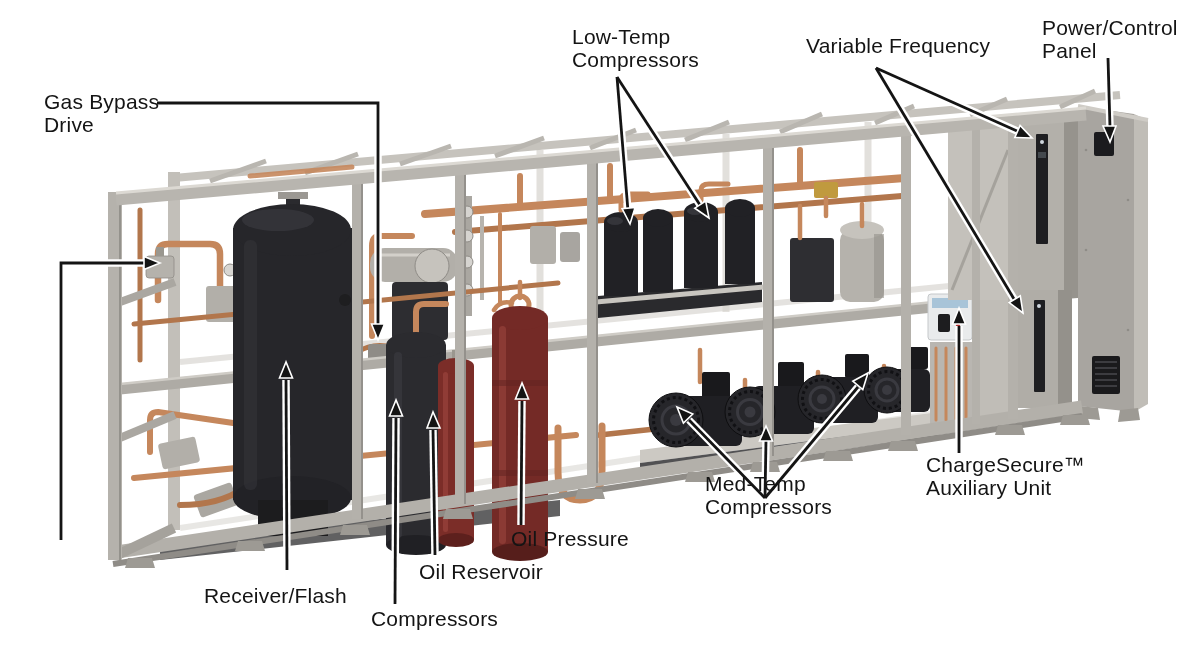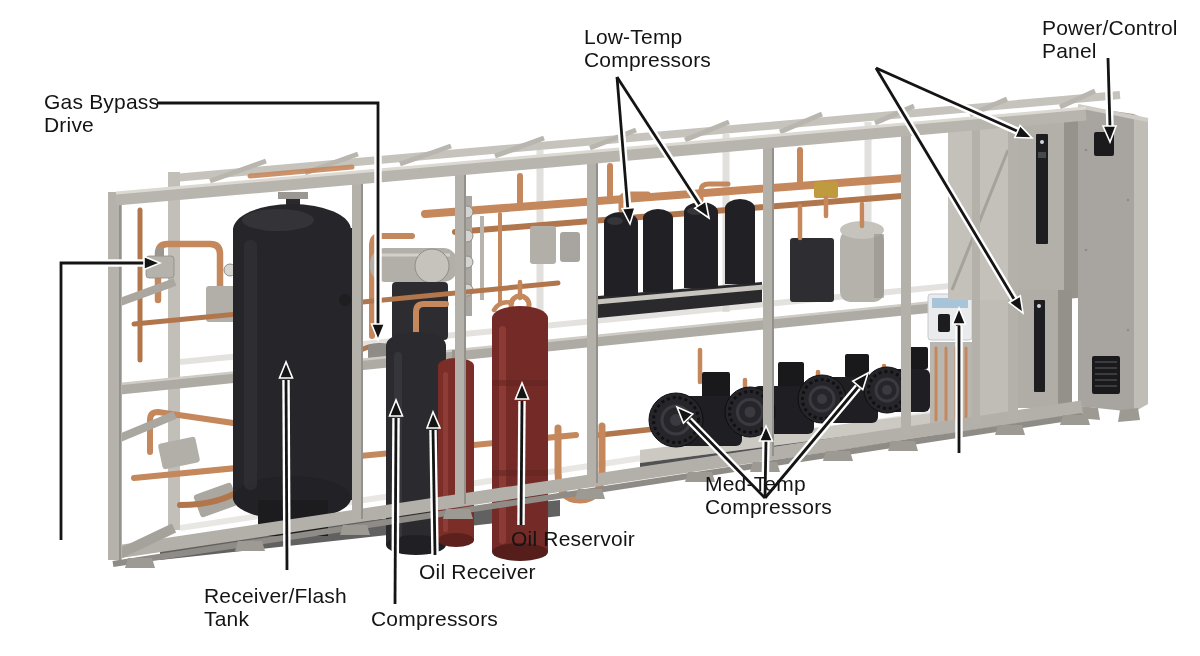--- a/index.html
+++ b/index.html
@@ -361,41 +361,45 @@
       <polygon class="head" points="766,426 759.5,441 772.5,441"></polygon>
       <polygon class="head" points="959,308 952.5,324 965.5,324"></polygon>
     </g>
   </g>
 </svg>
 
 <div class="label" style="left:44px;top:90px">
   <span class="ln">Gas Bypass</span>
   <span class="ln">Drive</span>
 </div>
-<div class="label" style="left:584px;top:25px">
+<div class="label" style="left:572px;top:25px">
   <span class="ln">Low-Temp</span>
   <span class="ln">Compressors</span>
 </div>
 <div class="label" style="left:806px;top:34px">
+  <span class="ln">Variable Frequency</span>
 </div>
 <div class="label" style="left:1042px;top:16px">
   <span class="ln">Power/Control</span>
   <span class="ln">Panel</span>
 </div>
 <div class="label" style="left:204px;top:584px">
   <span class="ln">Receiver/Flash</span>
-  <span class="ln">Tank</span>
 </div>
 <div class="label" style="left:371px;top:607px">
   <span class="ln">Compressors</span>
 </div>
 <div class="label" style="left:419px;top:560px">
-  <span class="ln">Oil Receiver</span>
+  <span class="ln">Oil Reservoir</span>
 </div>
 <div class="label" style="left:511px;top:527px">
-  <span class="ln">Oil Reservoir</span>
+  <span class="ln">Oil Pressure</span>
 </div>
 <div class="label" style="left:705px;top:472px">
   <span class="ln">Med-Temp</span>
   <span class="ln">Compressors</span>
 </div>
+<div class="label" style="left:926px;top:453px">
+  <span class="ln">ChargeSecure™</span>
+  <span class="ln">Auxiliary Unit</span>
+</div>
 
 </div>
 
 </body></html>

